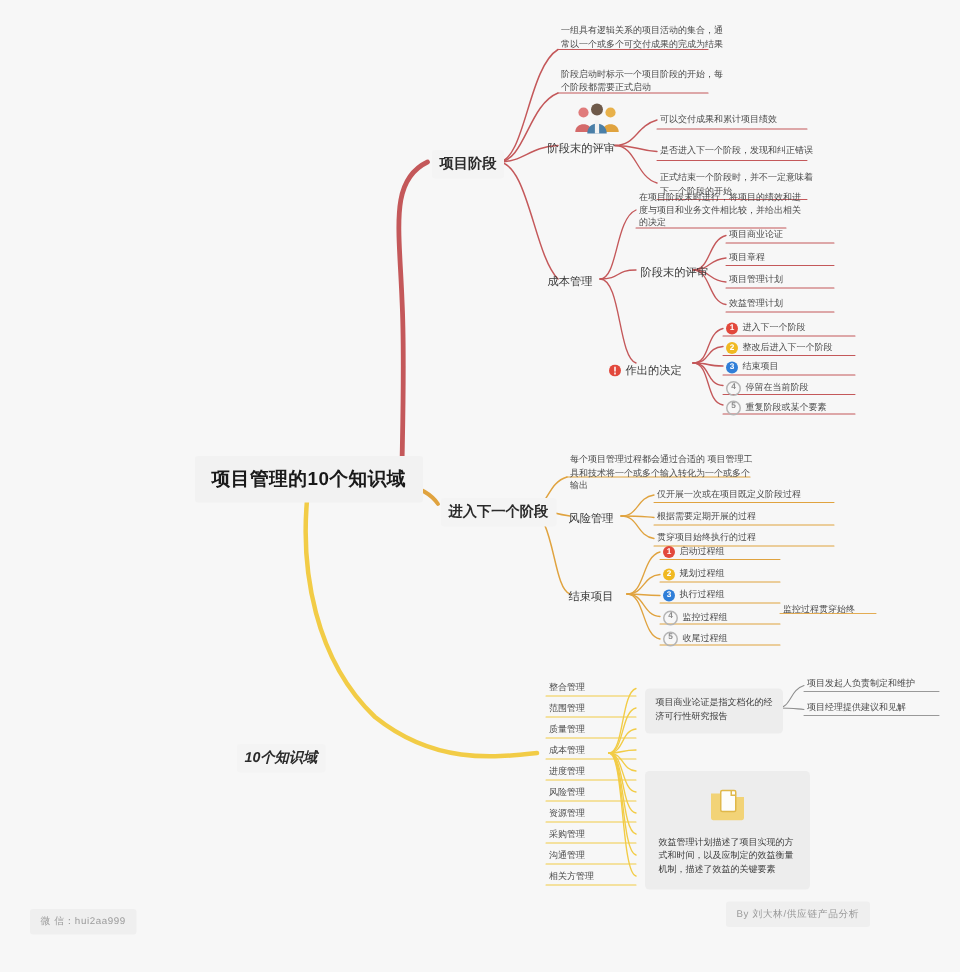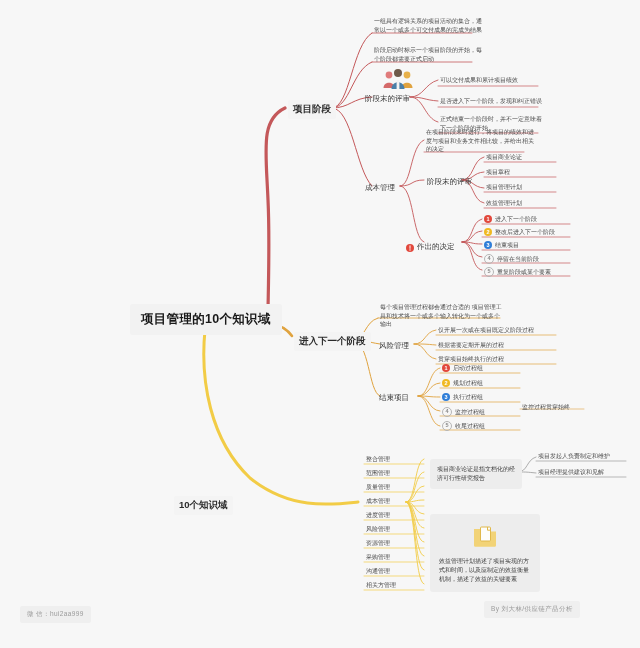--- a/index.html
+++ b/index.html
@@ -302,21 +302,21 @@
   <div class="node row" style="left:442px;top:407px;">
     <span class="badge hollow">4</span>
     <span class="leaf nowrap">监控过程组</span>
   </div>
   <div class="node row" style="left:442px;top:421px;">
     <span class="badge hollow">5</span>
     <span class="leaf nowrap">收尾过程组</span>
   </div>
   <div class="node leaf nowrap" style="left:522px;top:403px;">监控过程贯穿始终</div>
 
-  <div class="node lvl1" style="left:174px;top:496px;">10个知识域</div>
+  <div class="node lvl1" style="left:158px;top:496px;font-style:italic;">10个知识域</div>
 
   <div class="node leaf nowrap" style="left:366px;top:455px;">整合管理</div>
   <div class="node leaf nowrap" style="left:366px;top:469px;">范围管理</div>
   <div class="node leaf nowrap" style="left:366px;top:483px;">质量管理</div>
   <div class="node leaf nowrap" style="left:366px;top:497px;">成本管理</div>
   <div class="node leaf nowrap" style="left:366px;top:511px;">进度管理</div>
   <div class="node leaf nowrap" style="left:366px;top:525px;">风险管理</div>
   <div class="node leaf nowrap" style="left:366px;top:539px;">资源管理</div>
   <div class="node leaf nowrap" style="left:366px;top:553px;">采购管理</div>
   <div class="node leaf nowrap" style="left:366px;top:567px;">沟通管理</div>

